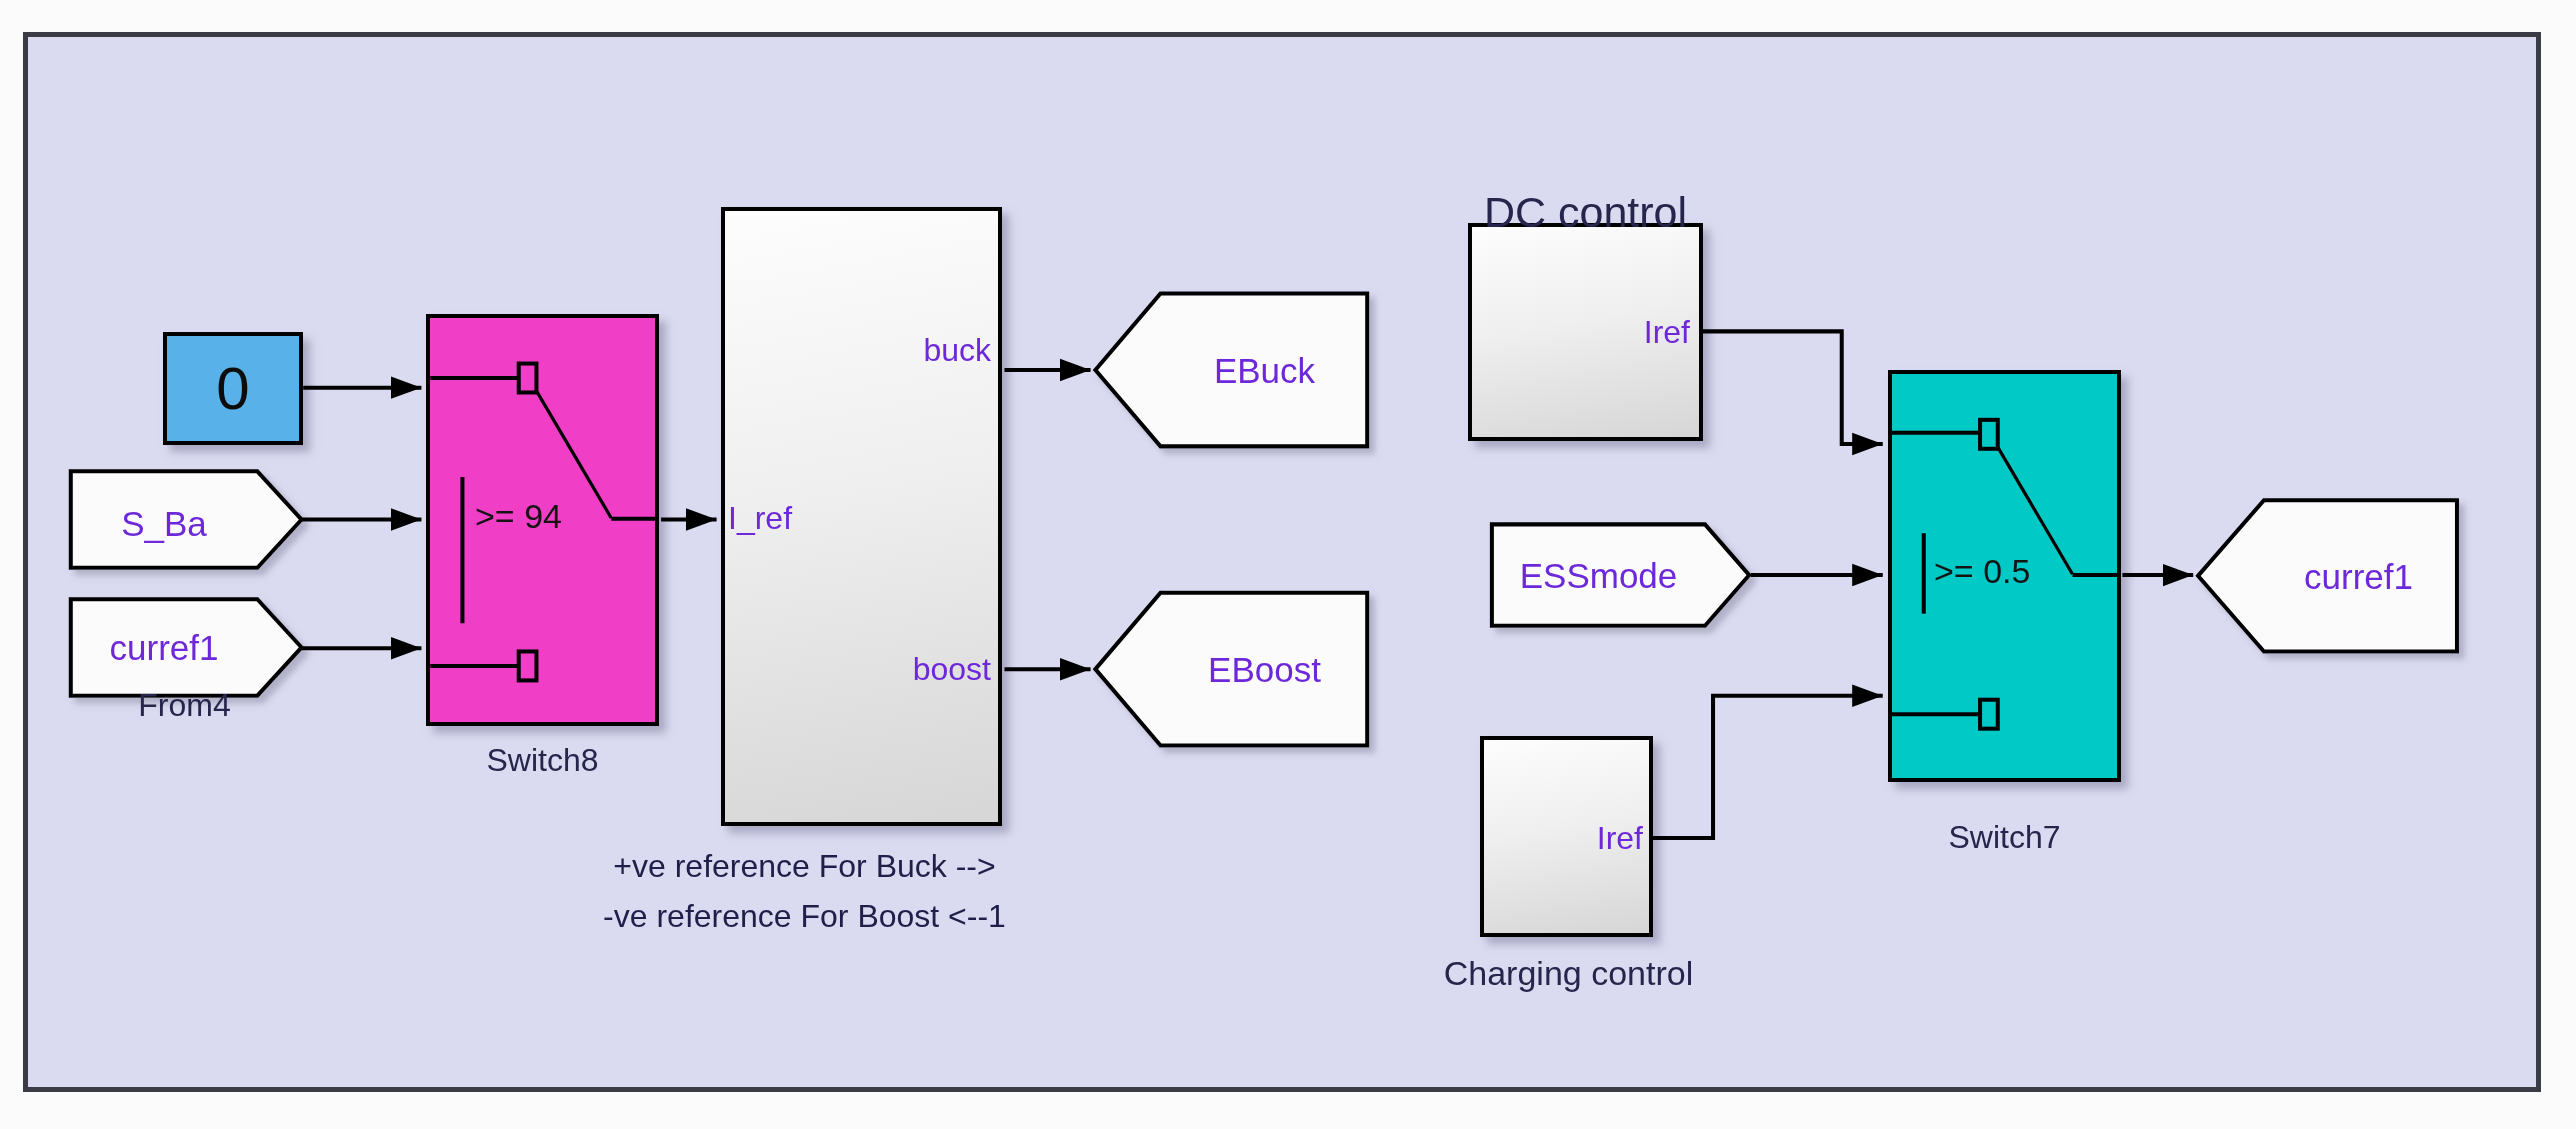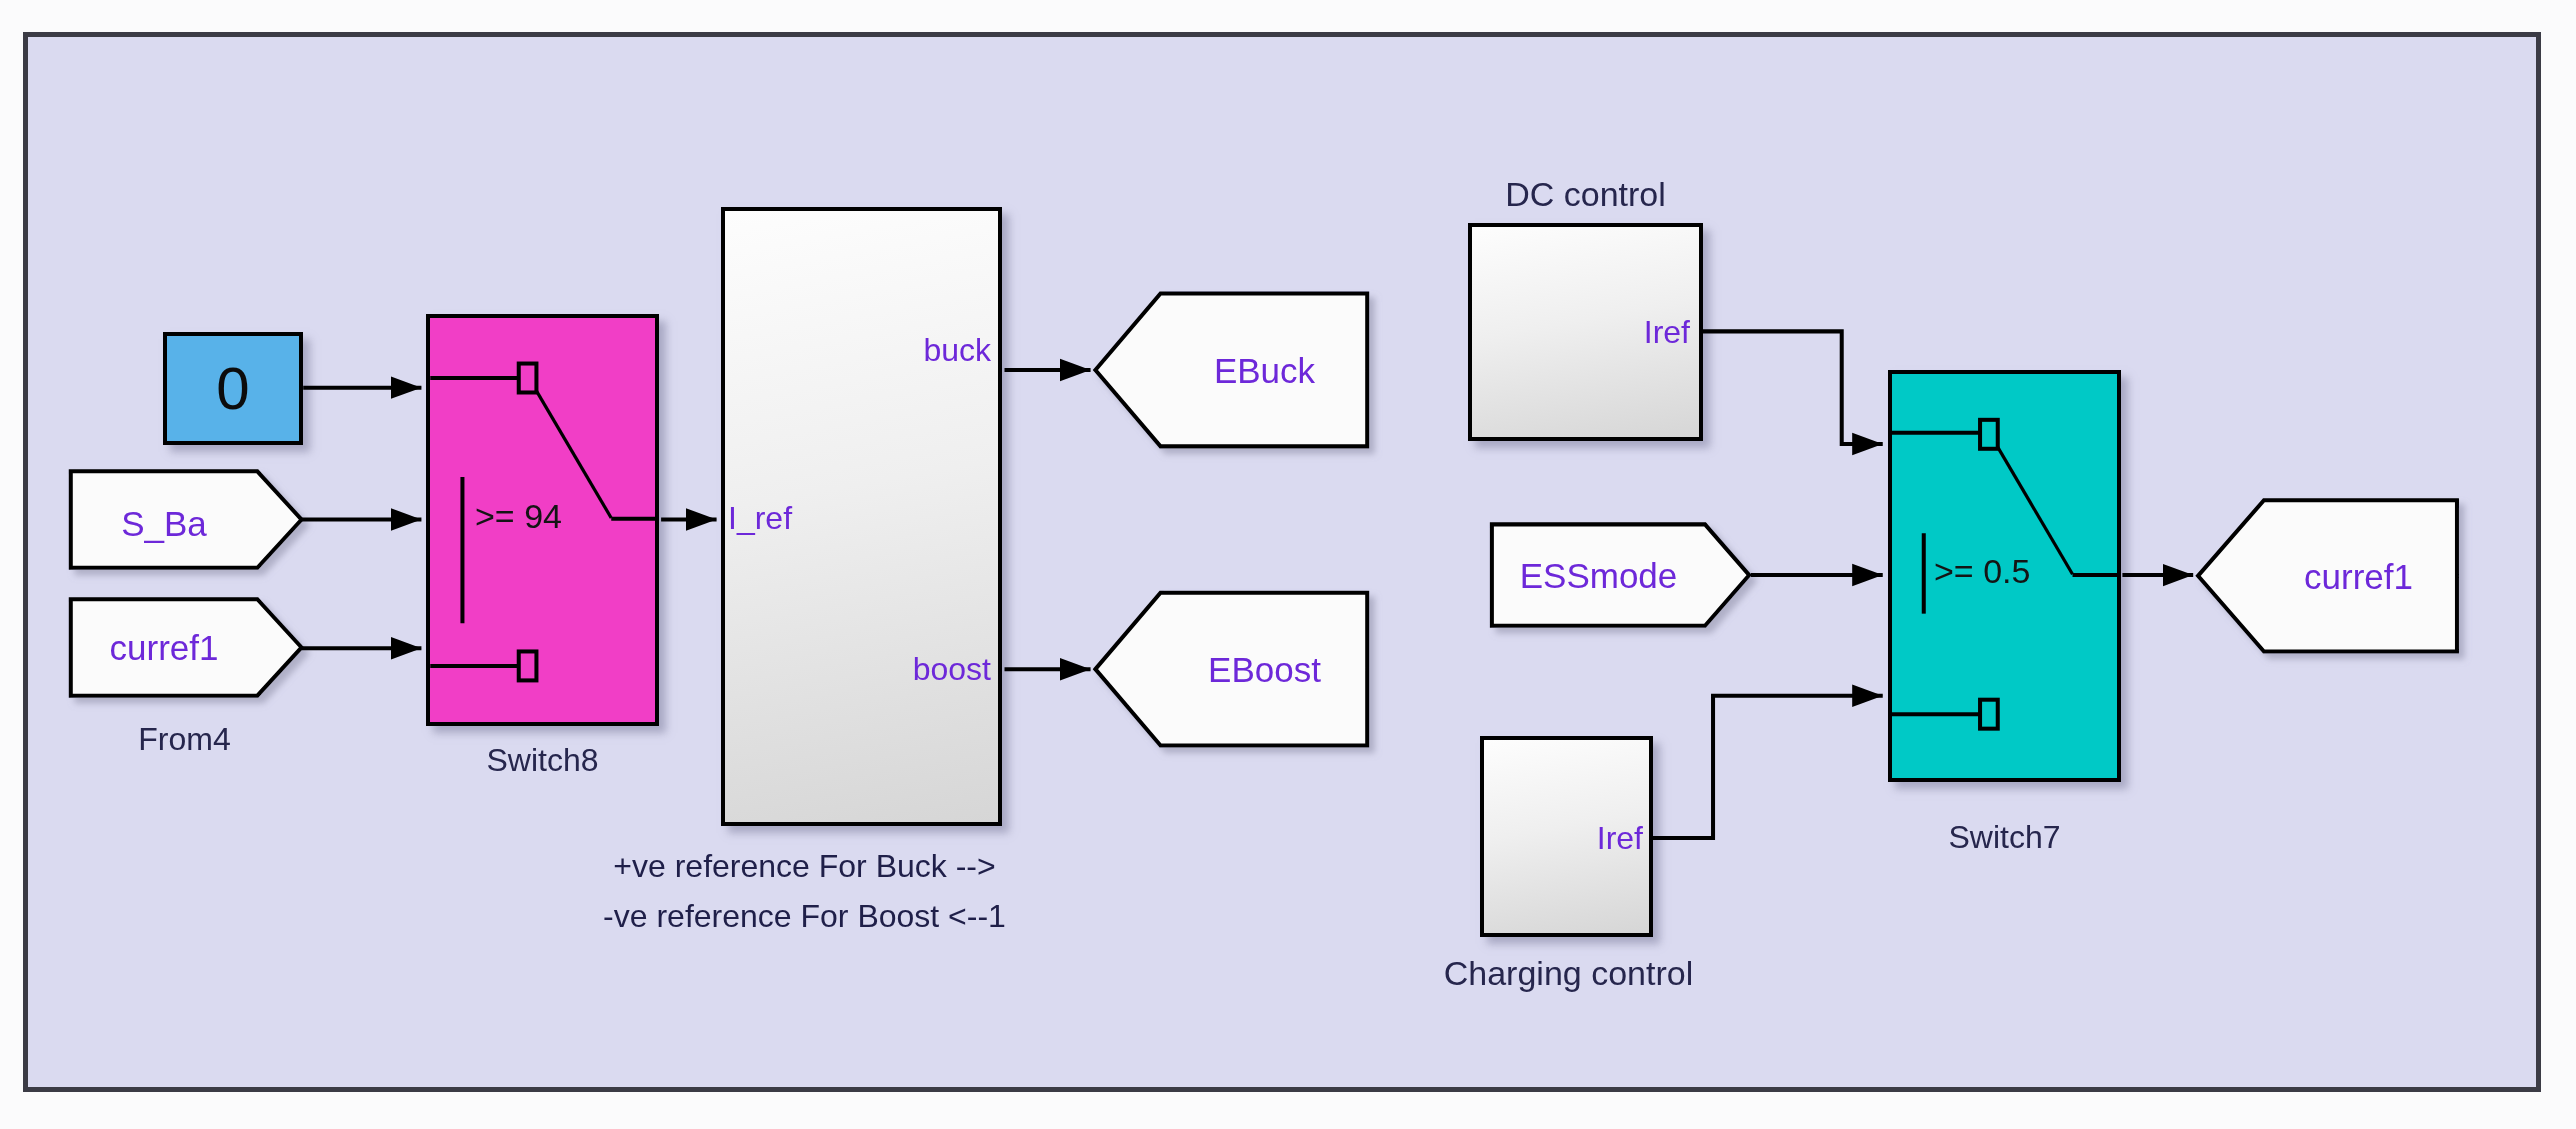--- a/index.html
+++ b/index.html
@@ -93,35 +93,35 @@
       <line x1="2484" y1="556" x2="2577" y2="714" stroke-width="4"></line>
       <line x1="2577" y1="715" x2="2634" y2="715" stroke-width="5"></line>
       <line x1="2392" y1="663" x2="2392" y2="763" stroke-width="5"></line>
       <line x1="2352" y1="888" x2="2462" y2="888" stroke-width="5"></line>
       <rect x="2462" y="870" width="22" height="36" stroke-width="5"></rect>
     </g>
   </svg>
 
   <div class="lbl taglbl" style="left:77px;top:504px;width:174px;">S_Ba</div>
   <div class="lbl taglbl" style="left:77px;top:628px;width:174px;">curref1</div>
-  <div class="lbl namelbl" style="left:84px;top:721px;width:201px;">From4</div>
+  <div class="lbl namelbl" style="left:84px;top:687px;width:201px;">From4</div>
 
   <div class="lbl namelbl" style="left:434px;top:742px;width:217px;">Switch8</div>
   <div class="lbl thresh" style="left:475px;top:497px;width:145px;">&gt;= 94</div>
 
   <div class="lbl portlbl" style="left:728px;top:500px;">I_ref</div>
   <div class="lbl portlbl right" style="left:869px;top:332px;width:122px;">buck</div>
   <div class="lbl portlbl right" style="left:853px;top:651px;width:138px;">boost</div>
   <div class="lbl anno" style="left:563px;top:848px;width:483px;">+ve reference For Buck --&gt;</div>
   <div class="lbl anno" style="left:563px;top:898px;width:483px;">-ve reference For Boost &lt;--1</div>
 
   <div class="lbl taglbl" style="left:1166px;top:351px;width:197px;">EBuck</div>
   <div class="lbl taglbl" style="left:1166px;top:650px;width:197px;">EBoost</div>
 
-  <div class="lbl namelbl" style="left:1460px;top:175px;width:251px;font-size:34px;">DC control</div>
+  <div class="lbl namelbl" style="left:1460px;top:188px;width:251px;font-size:43px;">DC control</div>
   <div class="lbl portlbl right" style="left:1568px;top:314px;width:122px;">Iref</div>
 
   <div class="lbl taglbl" style="left:1500px;top:556px;width:197px;">ESSmode</div>
 
   <div class="lbl portlbl right" style="left:1524px;top:820px;width:119px;">Iref</div>
   <div class="lbl namelbl" style="left:1398px;top:954px;width:341px;font-size:34px;">Charging control</div>
 
   <div class="lbl namelbl" style="left:1896px;top:819px;width:217px;">Switch7</div>
   <div class="lbl thresh" style="left:1934px;top:552px;width:153px;">&gt;= 0.5</div>
 

